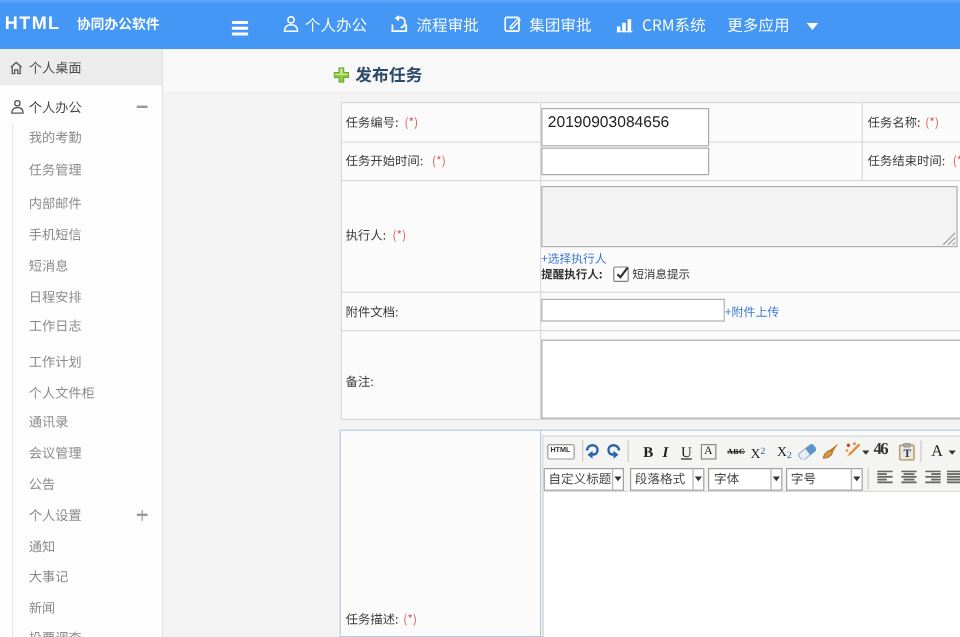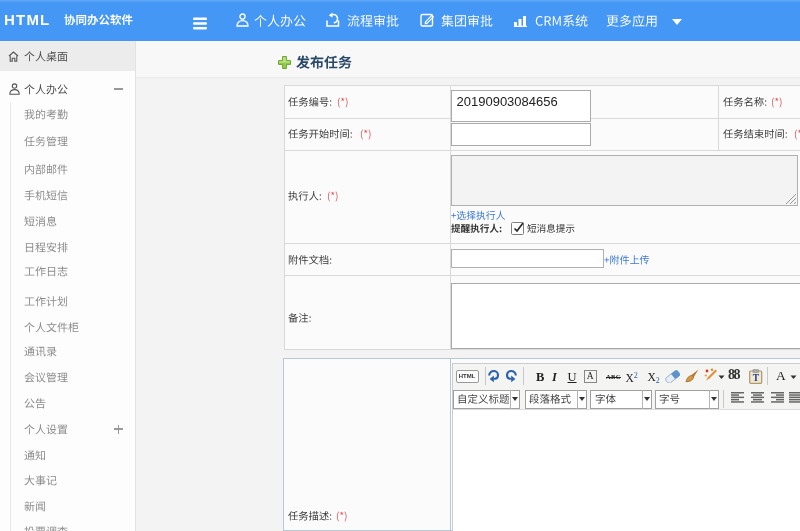--- a/index.html
+++ b/index.html
@@ -630,21 +630,21 @@
       <circle cx="3" cy="3" r="1.4" fill="#d83818"></circle>
       <circle cx="8" cy="1.8" r="1.2" fill="#e08828"></circle>
       <circle cx="1.8" cy="7.5" r="1.1" fill="#e0a030"></circle>
     </svg>
   </div>
 <div style="position:absolute;left:717.5px;top:374.5px">
     <svg width="7" height="5">
       <path d="M0.5 0.5 L6.5 0.5 L3.5 4 Z" fill="#333"></path>
     </svg>
   </div>
-<div style="position:absolute;left:728px;top:366.5px;font:bold 14px 'Liberation Serif',serif;color:#333;letter-spacing:-1.5px">88</div>
+<div style="position:absolute;left:728px;top:366.5px;font:bold 14px 'Liberation Serif',serif;color:#333;letter-spacing:-1.5px">46</div>
 <div style="position:absolute;left:748.5px;top:368.5px">
     <svg width="14" height="15" viewBox="0 0 14 15">
       <rect x="0.7" y="2" width="12" height="12.3" rx="1" fill="#efe7d4" stroke="#b09868" stroke-width="1.2"></rect>
       <rect x="3.8" y="0.4" width="6" height="3.2" rx="1" fill="#a8a8a8" stroke="#888" stroke-width="0.6"></rect>
       <text x="7" y="12" font-size="9.5" font-family="Liberation Serif,serif" fill="#1a3a8a" text-anchor="middle" font-weight="bold">T</text>
     </svg>
   </div>
 <div style="position:absolute;left:767px;top:367px;width:1px;height:18px;background:#c9c9c9"></div>
 <div style="position:absolute;left:776px;top:367.5px;font:13.5px 'Liberation Serif',serif;color:#222">A</div>
 <div style="position:absolute;left:790px;top:374.5px">

